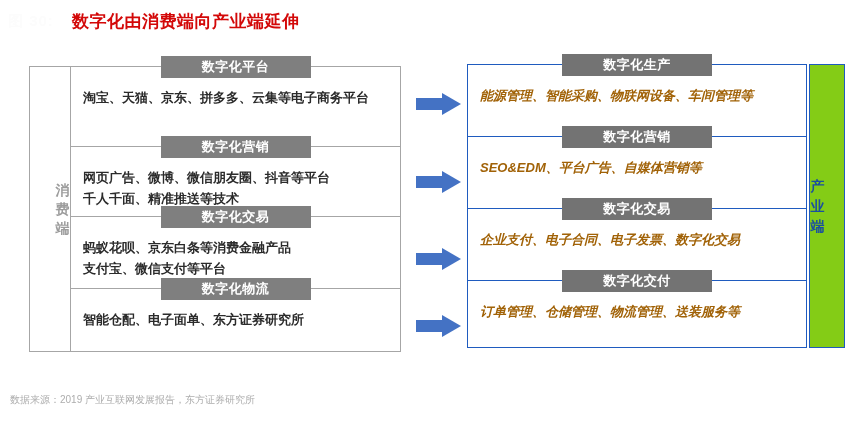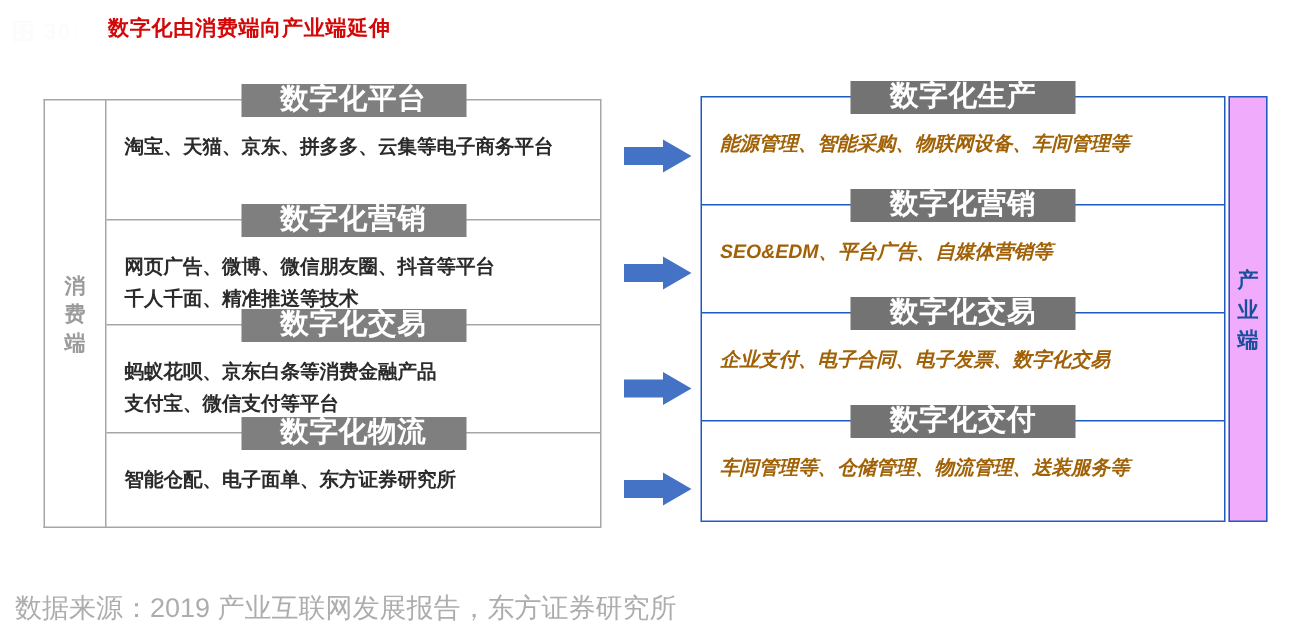--- a/index.html
+++ b/index.html
@@ -24,21 +24,21 @@
     font-size: 15px;
     font-weight: bold;
     color: #fcfcfc;
     letter-spacing: 1px;
     white-space: nowrap;
   }
   #page-title {
     position: absolute;
     left: 72px;
     top: 10px;
-    font-size: 14px;
+    font-size: 17px;
     font-weight: bold;
     color: #d30808;
     letter-spacing: 0.5px;
     white-space: nowrap;
   }
 
   
   .panel {
     position: absolute;
     box-sizing: border-box;
@@ -52,21 +52,21 @@
     width: 372px;
     height: 286px;
   }
   #consumer-side-label {
     box-sizing: border-box;
     width: 41px;
     border: 1.5px solid #a6a6a6;
     border-right: none;
     display: flex;
     align-items: center;
-    justify-content: center;
+    justify-content: flex-end;
     background: #ffffff;
   }
   #consumer-side-label .vtext {
     font-size: 14px;
     font-weight: bold;
     color: #9c9c9c;
     line-height: 19px;
     text-align: center;
     width: 15px;
     word-break: break-all;
@@ -90,21 +90,21 @@
 
   .sec-head {
     position: absolute;
     left: 50%;
     transform: translateX(-50%);
     top: -11px;
     width: 150px;
     height: 22px;
     line-height: 22px;
     text-align: center;
-    font-size: 19px;
+    font-size: 13px;
     font-weight: bold;
     color: #ffffff;
     letter-spacing: 0.5px;
     white-space: nowrap;
   }
   .sec-head.gray { background: #7f7f7f; }
   .sec-head.blue { background: #737373; }
 
   .sec-line {
     font-size: 13px;
@@ -169,44 +169,43 @@
     border-bottom: 1.5px solid #1f5bbf;
     padding: 20px 0 6px 12px;
   }
   #right-sections .sec:last-child { border-bottom: none; }
   #right-sections .sec-line {
     color: #a16207;
     font-style: italic;
   }
   #industry-side-label {
     box-sizing: border-box;
-    width: 26px;
+    width: 36px;
     margin-left: 2px;
     border: 1.5px solid #1f5bbf;
     display: flex;
     align-items: center;
-    justify-content: center;
-    background: #f0abfc;
+    background: #84cc16;
   }
   #industry-side-label .vtext {
     font-size: 14px;
     font-weight: bold;
     color: #1a4fa0;
     line-height: 20px;
     text-align: center;
     width: 15px;
     word-break: break-all;
   }
 
   
   #source-note {
     position: absolute;
     left: 10px;
     top: 393px;
-    font-size: 18px;
+    font-size: 10px;
     color: #adadad;
     white-space: nowrap;
   }
 </style>
 </head>
 <body>
 
 <div id="figure-tag">图 30:</div>
 <div id="page-title">数字化由消费端向产业端延伸</div>
 
@@ -276,21 +275,21 @@
       <div class="sec-line">SEO&amp;EDM、平台广告、自媒体营销等</div>
     </div>
 
     <div class="sec" style="flex:0 0 72px;">
       <div class="sec-head blue">数字化交易</div>
       <div class="sec-line">企业支付、电子合同、电子发票、数字化交易</div>
     </div>
 
     <div class="sec" style="flex:1 1 auto;">
       <div class="sec-head blue">数字化交付</div>
-      <div class="sec-line">车间管理等、仓储管理、物流管理、送装服务等</div>
+      <div class="sec-line">订单管理、仓储管理、物流管理、送装服务等</div>
     </div>
 
   </div>
 
   <div id="industry-side-label">
     <div class="vtext">产业端</div>
   </div>
 </div>
 
 <div id="source-note">数据来源：2019 产业互联网发展报告，东方证券研究所</div>

